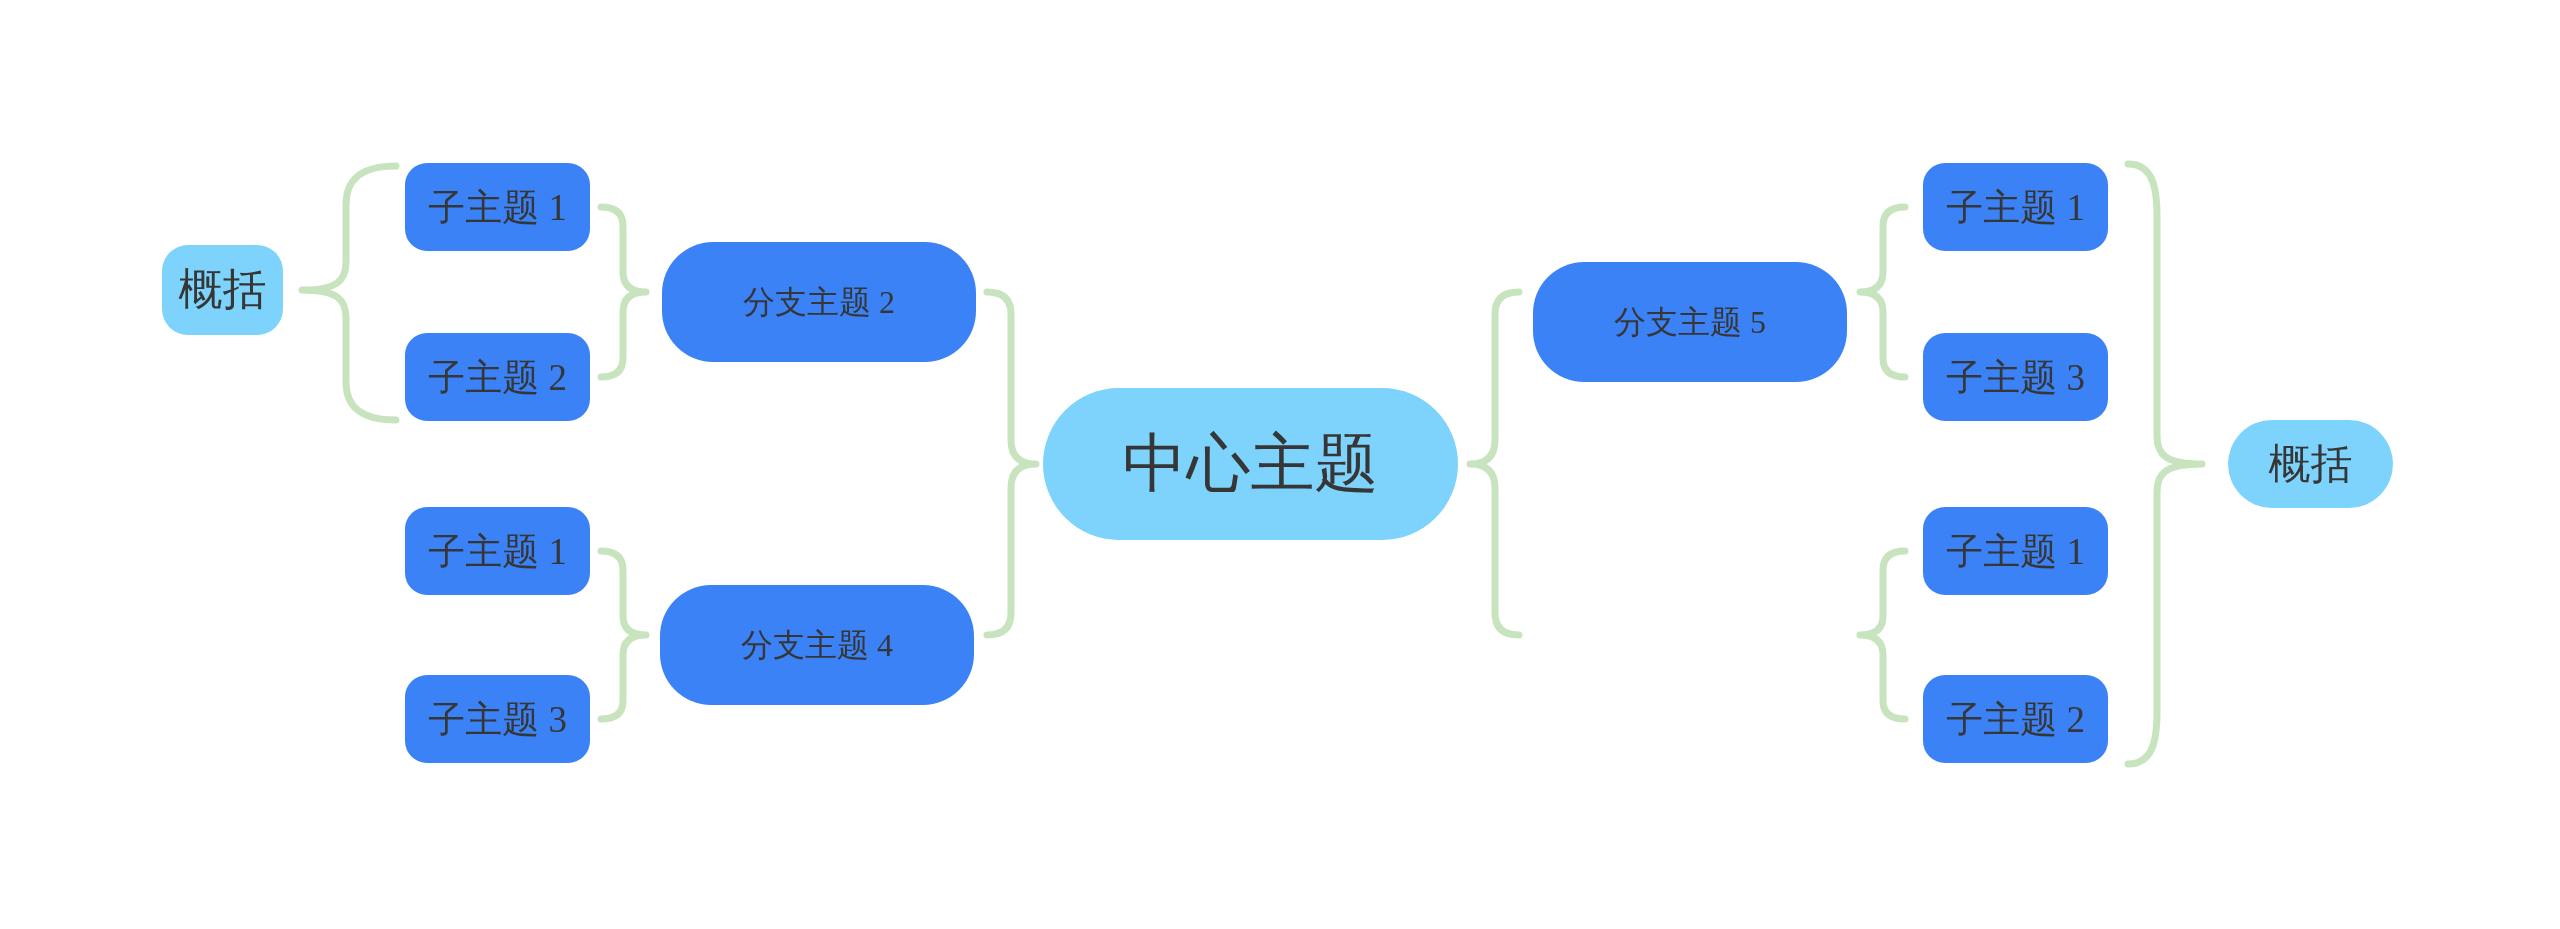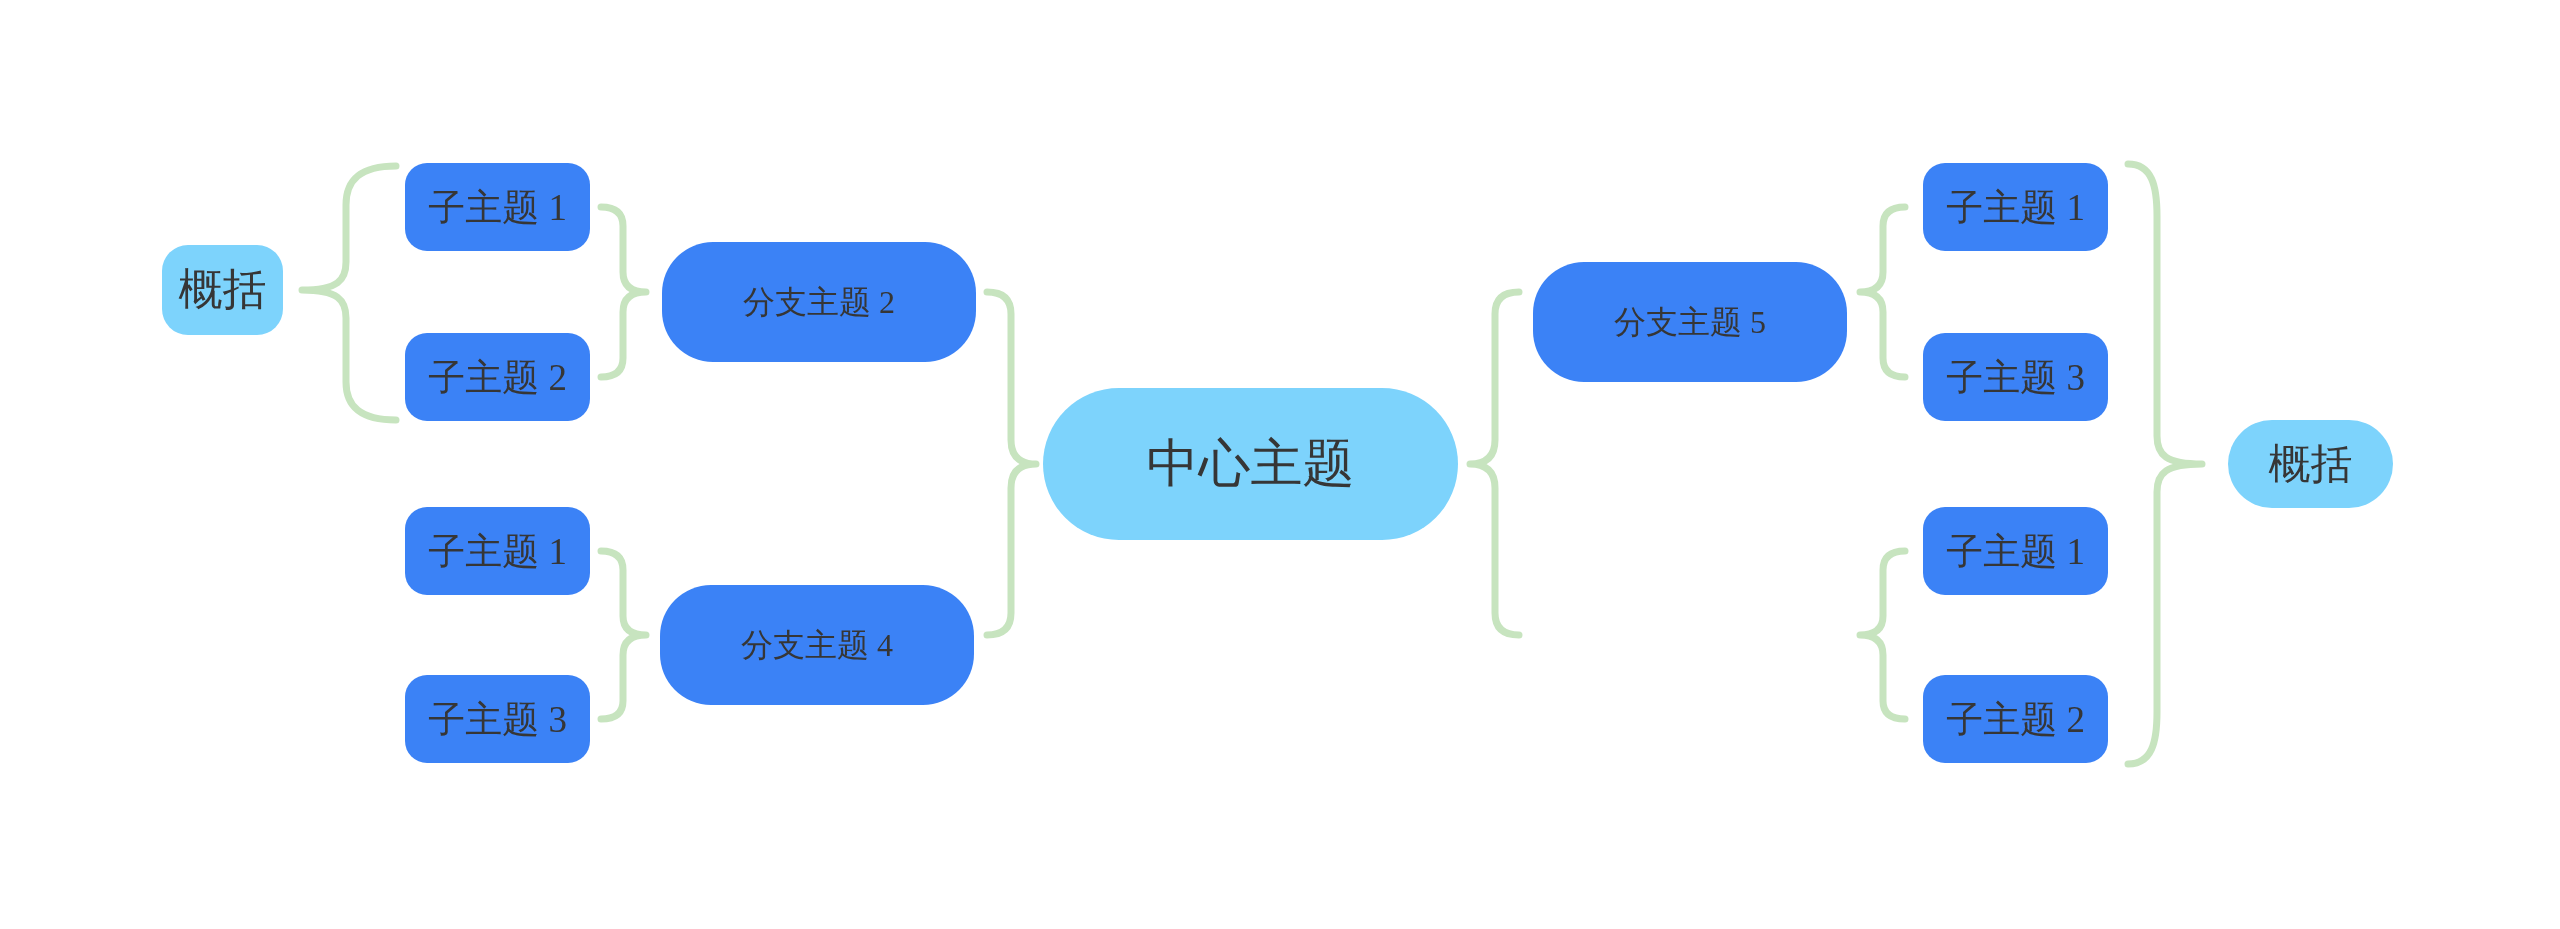--- a/index.html
+++ b/index.html
@@ -35,21 +35,21 @@
     justify-content: center;
     box-sizing: border-box;
     white-space: nowrap;
     line-height: 1;
   }
   .node.green  { background: #7dd3fc; }
   .node.cream  { background: #3b82f6; }
 
   .center-topic {
     left: 1043px; top: 388px; width: 415px; height: 152px;
-    border-radius: 76px; font-size: 52px;
+    border-radius: 76px; font-size: 64px;
   }
   .branch {
     width: 314px; height: 120px;
     border-radius: 51px; font-size: 32px;
   }
   .branch.b2 { left: 662px;  top: 242px; }
   .branch.b4 { left: 660px;  top: 585px; }
   .branch.b5 { left: 1533px; top: 242px; margin-top: 20px; }
   .branch.b3 { left: 1533px; top: 585px; }
 

